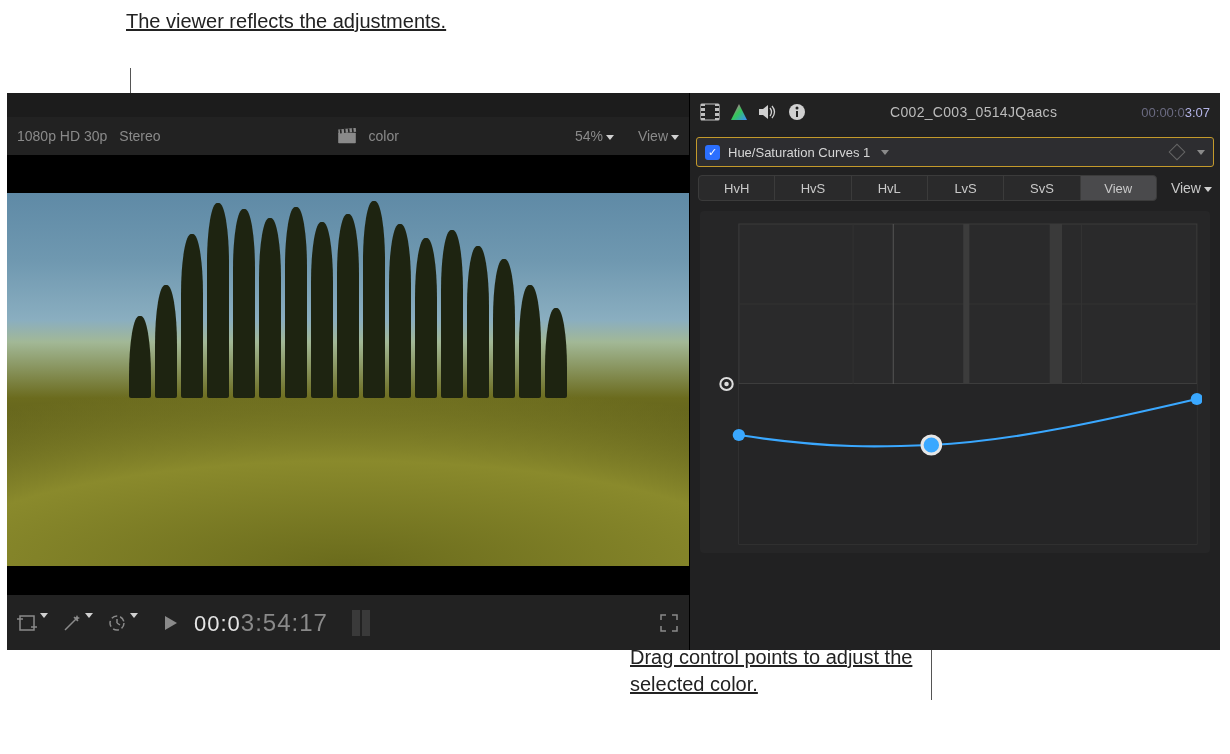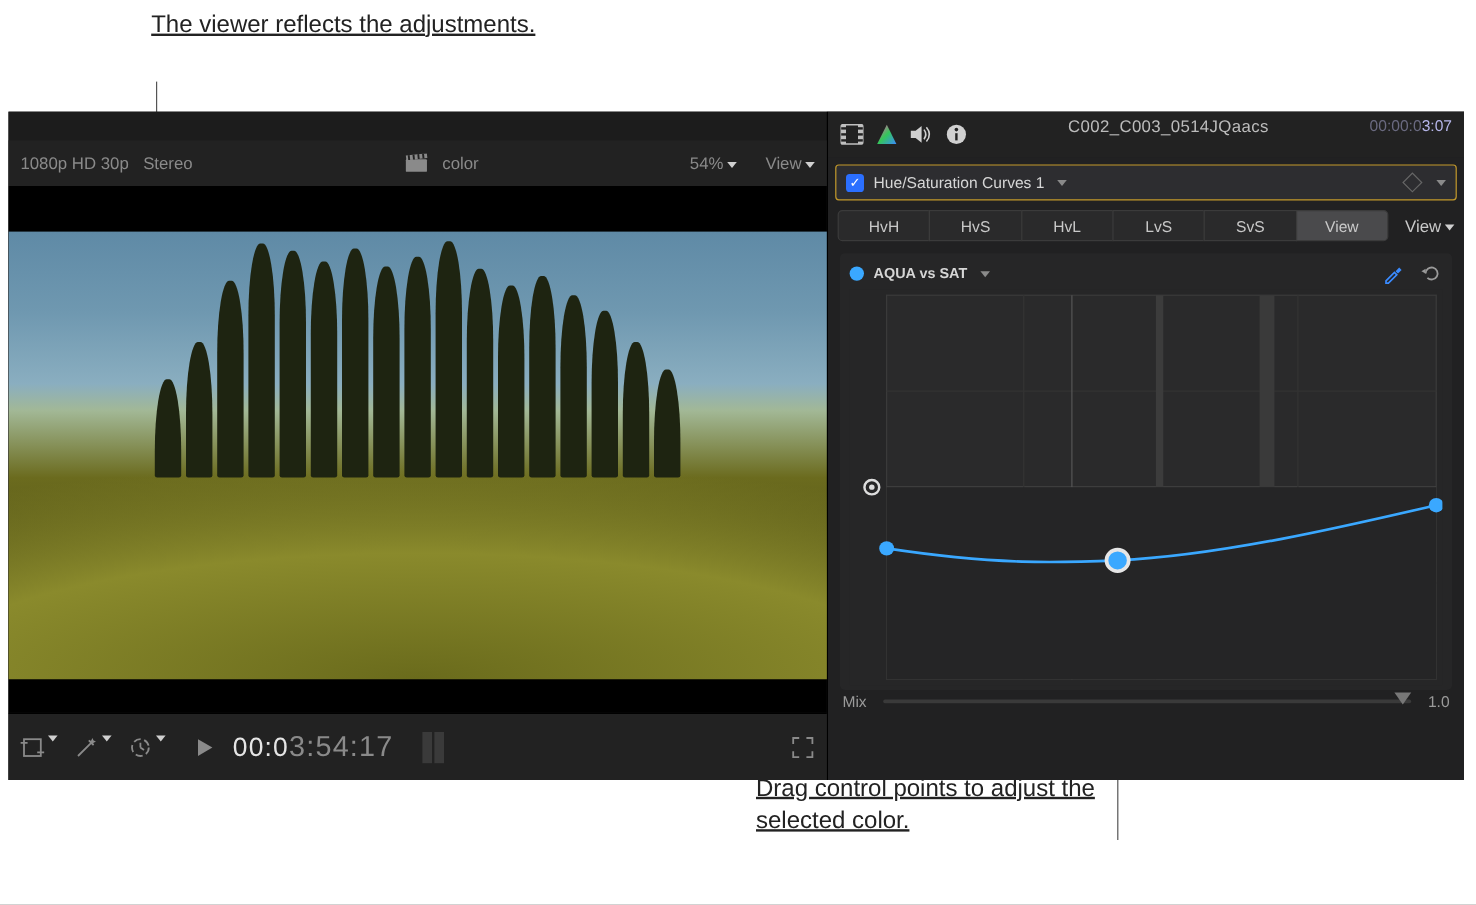--- a/index.html
+++ b/index.html
@@ -128,20 +128,21 @@
   
   .inspector {
     flex: 1;
     background: #212122;
     display: flex;
     flex-direction: column;
   }
   .insp-header {
     height: 38px;
     display: flex;
+    align-items: center;
     padding: 4px 10px;
     background: #222;
     gap: 10px;
   }
   .insp-header .icons { display:flex; gap:10px; align-items:center; color:#d0d0d0; }
   .insp-header .icons .active { color:#fff; }
   .clip-name {
     flex:1;
     text-align: center;
     color: #bcbcbc;
@@ -416,38 +417,20 @@
       <div class="tab">HvH</div>
       <div class="tab">HvS</div>
       <div class="tab">HvL</div>
       <div class="tab">LvS</div>
       <div class="tab">SvS</div>
       <div class="tab">View</div>
       <span class="viewtoggle white-caret"><span>View</span><span class="caret-down"></span></span>
     </div>
 
     <div class="curve-panel">
-      <div class="curve-head">
-        <span class="dot"></span>
-        <span>AQUA vs SAT</span>
-        <span class="caret-down"></span>
-        <span class="spacer"></span>
-        <span class="icon">
-          <svg width="18" height="18" viewBox="0 0 18 18">
-              <path d="M3 15 L10 8 L12 10 L5 17 L3 17 Z" fill="none" stroke="#3a8bff" stroke-width="1.4"></path>
-              <path d="M11 7 L14 4 L16 6 L13 9 Z" fill="#3a8bff"></path>
-            </svg>
-        </span>
-        <span class="icon" style="margin-left:6px">
-          <svg width="18" height="18" viewBox="0 0 18 18">
-              <path d="M4 9 a5 5 0 1 1 1.5 3.5" fill="none" stroke="#9a9a9a" stroke-width="1.5"></path>
-              <path d="M4 9 L4 5 L0.5 7 Z" fill="#9a9a9a"></path>
-            </svg>
-        </span>
-      </div>
 
       <div class="curve-area">
         <svg viewBox="0 0 480 330" preserveAspectRatio="none">
 
           <rect x="30" y="5" width="445" height="320" fill="#2a2a2b" stroke="#3b3b3b"></rect>
 
           <line x1="30" y1="85" x2="475" y2="85" stroke="#333"></line>
           <line x1="30" y1="165" x2="475" y2="165" stroke="#444" stroke-width="1.5"></line>
           <line x1="30" y1="245" x2="475" y2="245" stroke="#333"></line>
 
@@ -467,22 +450,15 @@
           <path d="M30 216 C 120 230, 170 228, 217 226 C 300 222, 400 198, 475 180" fill="none" stroke="#3aa8ff" stroke-width="2.2"></path>
 
           <circle cx="30" cy="216" r="6" fill="#3aa8ff"></circle>
           <circle cx="475" cy="180" r="6" fill="#3aa8ff"></circle>
 
           <circle cx="217" cy="226" r="9" fill="#3aa8ff" stroke="#e6e6e6" stroke-width="3"></circle>
         </svg>
       </div>
     </div>
 
-    <div class="mix-row">
-      <span>Mix</span>
-      <div class="slider">
-          <div class="thumb"></div>
-        </div>
-      <span>1.0</span>
-    </div>
 
   </div>
 </div>
 
 </body></html>

